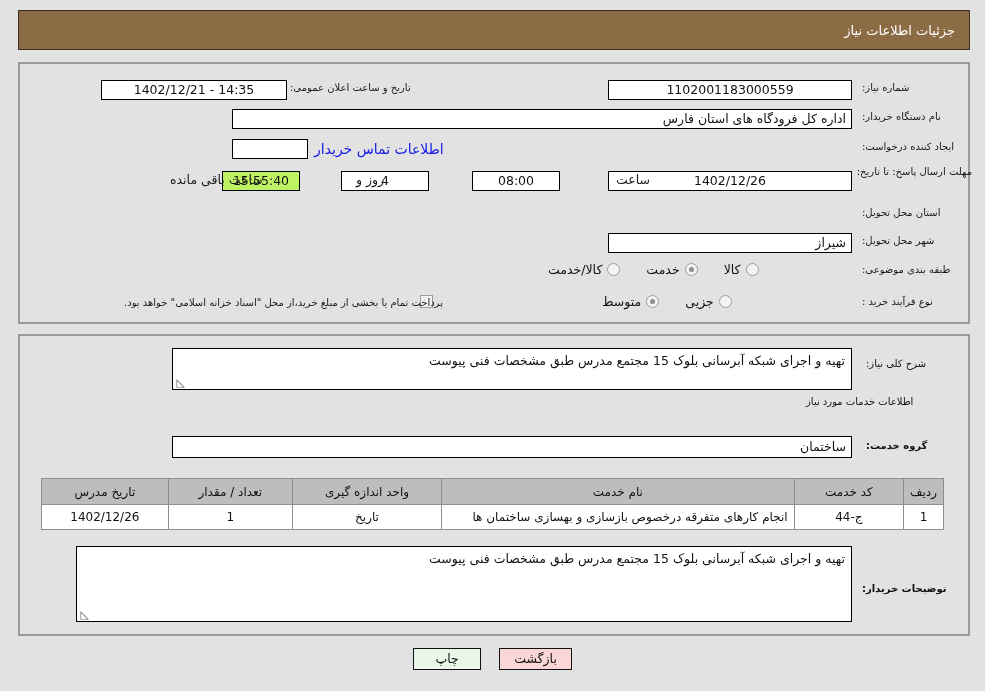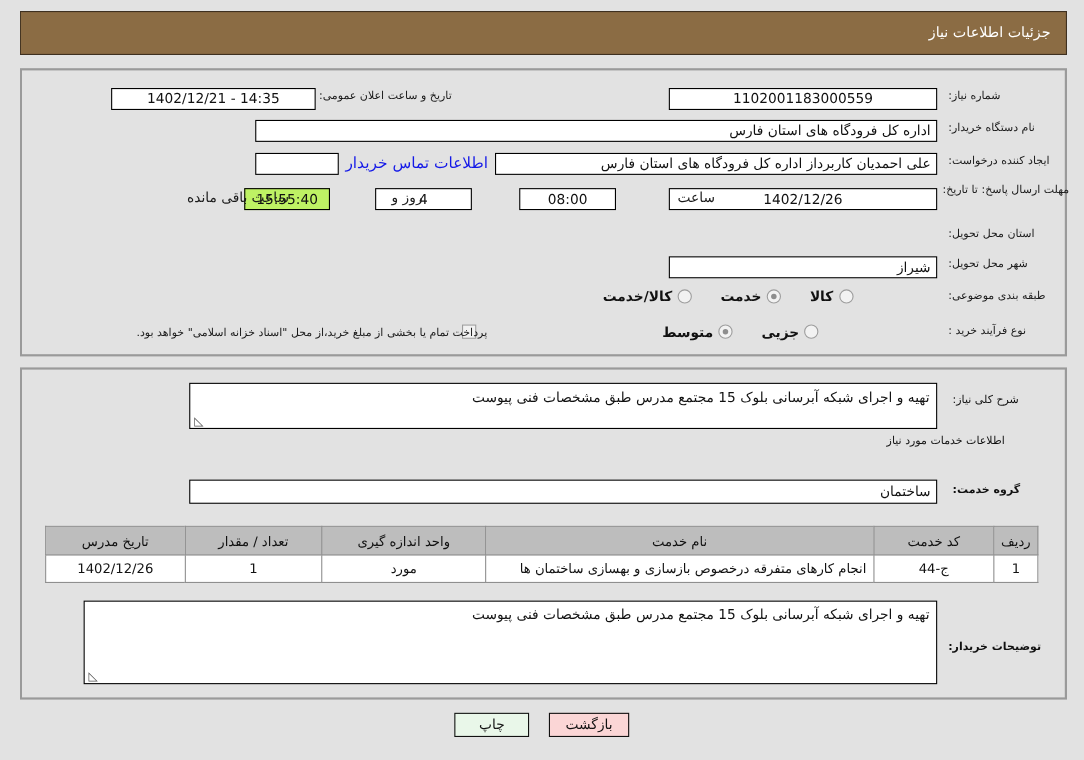--- a/index.html
+++ b/index.html
@@ -102,21 +102,21 @@
   .radio.on::after {
     content: "";
     position: absolute;
     left: 3px; top: 3px;
     width: 5px; height: 5px;
     border-radius: 50%;
     background: #8e8e8e;
   }
   .opt { display: flex; align-items: center; gap: 5px; margin-inline-start: 26px; }
   .opt:first-child { margin-inline-start: 10px; }
-  .opt span.t { font-size: 12.5px; font-weight: bold; }
+  .opt span.t { font-size: 12.5px; }
 
   .checkbox {
     width: 13px; height: 13px;
     border: 1px solid #9d9d9d;
     background: #f2f2f2;
     display: inline-block;
     flex: 0 0 auto;
   }
 
   
@@ -229,21 +229,20 @@
   <div class="fld" style="position:absolute; left:101px; top:80px; width:186px; z-index:3;">14:35 - 1402/12/21</div>
 
   <div class="row" style="left:862px; top:111px; z-index:3;">
     <span class="lbl">نام دستگاه خریدار:</span>
   </div>
   <div class="fld rt" style="position:absolute; left:232px; top:109px; width:620px; z-index:3;">اداره کل فرودگاه های استان فارس</div>
 
   <div class="row" style="left:862px; top:141px; z-index:3;">
     <span class="lbl">ایجاد کننده درخواست:</span>
   </div>
-  <div class="fld rt" style="position:absolute; left:450px; top:139px; width:402px; z-index:3;">علی  احمدیان کاربرداز اداره کل فرودگاه های استان فارس</div>
   <div class="link" style="position:absolute; left:314px; top:141px; z-index:3;">اطلاعات تماس خریدار</div>
   <div class="fld" style="position:absolute; left:232px; top:139px; width:76px; z-index:3;"></div>
 
   <div class="row" style="left:862px; top:163px; width:110px; display:block; line-height:17px; text-align:right; z-index:3;">
     <span class="lbl">مهلت ارسال پاسخ: تا تاریخ:</span>
   </div>
   <div class="fld" style="position:absolute; left:608px; top:171px; width:244px; z-index:3;">1402/12/26</div>
   <div class="between" style="position:absolute; left:566px; top:172px; z-index:3;">ساعت</div>
   <div class="fld" style="position:absolute; left:472px; top:171px; width:88px; z-index:3;">08:00</div>
   <div class="fld" style="position:absolute; left:341px; top:171px; width:88px; z-index:3;">4</div>
@@ -318,21 +317,21 @@
         <th style="width:150px;">واحد اندازه گیری</th>
         <th style="width:125px;">تعداد / مقدار</th>
         <th style="width:127px;">تاریخ مدرس</th>
       </tr>
     </thead>
     <tbody>
       <tr>
         <td>1</td>
         <td>ج-44</td>
         <td class="name">انجام کارهای متفرقه درخصوص بازسازی و بهسازی ساختمان ها</td>
-        <td>مورد</td>
+        <td>تاریخ</td>
         <td>1</td>
         <td>1402/12/26</td>
       </tr>
     </tbody>
   </table>
 
   <div class="sectionhead" style="left:862px; top:583px; z-index:3; font-weight:bold;">توضیحات خریدار:</div>
   <div class="ta" style="position:absolute; left:76px; top:546px; width:776px; height:76px; z-index:3;">
     <span>تهیه و اجرای شبکه آبرسانی بلوک 15 مجتمع مدرس طبق مشخصات فنی پیوست</span>
     <span class="grip">◺</span>

